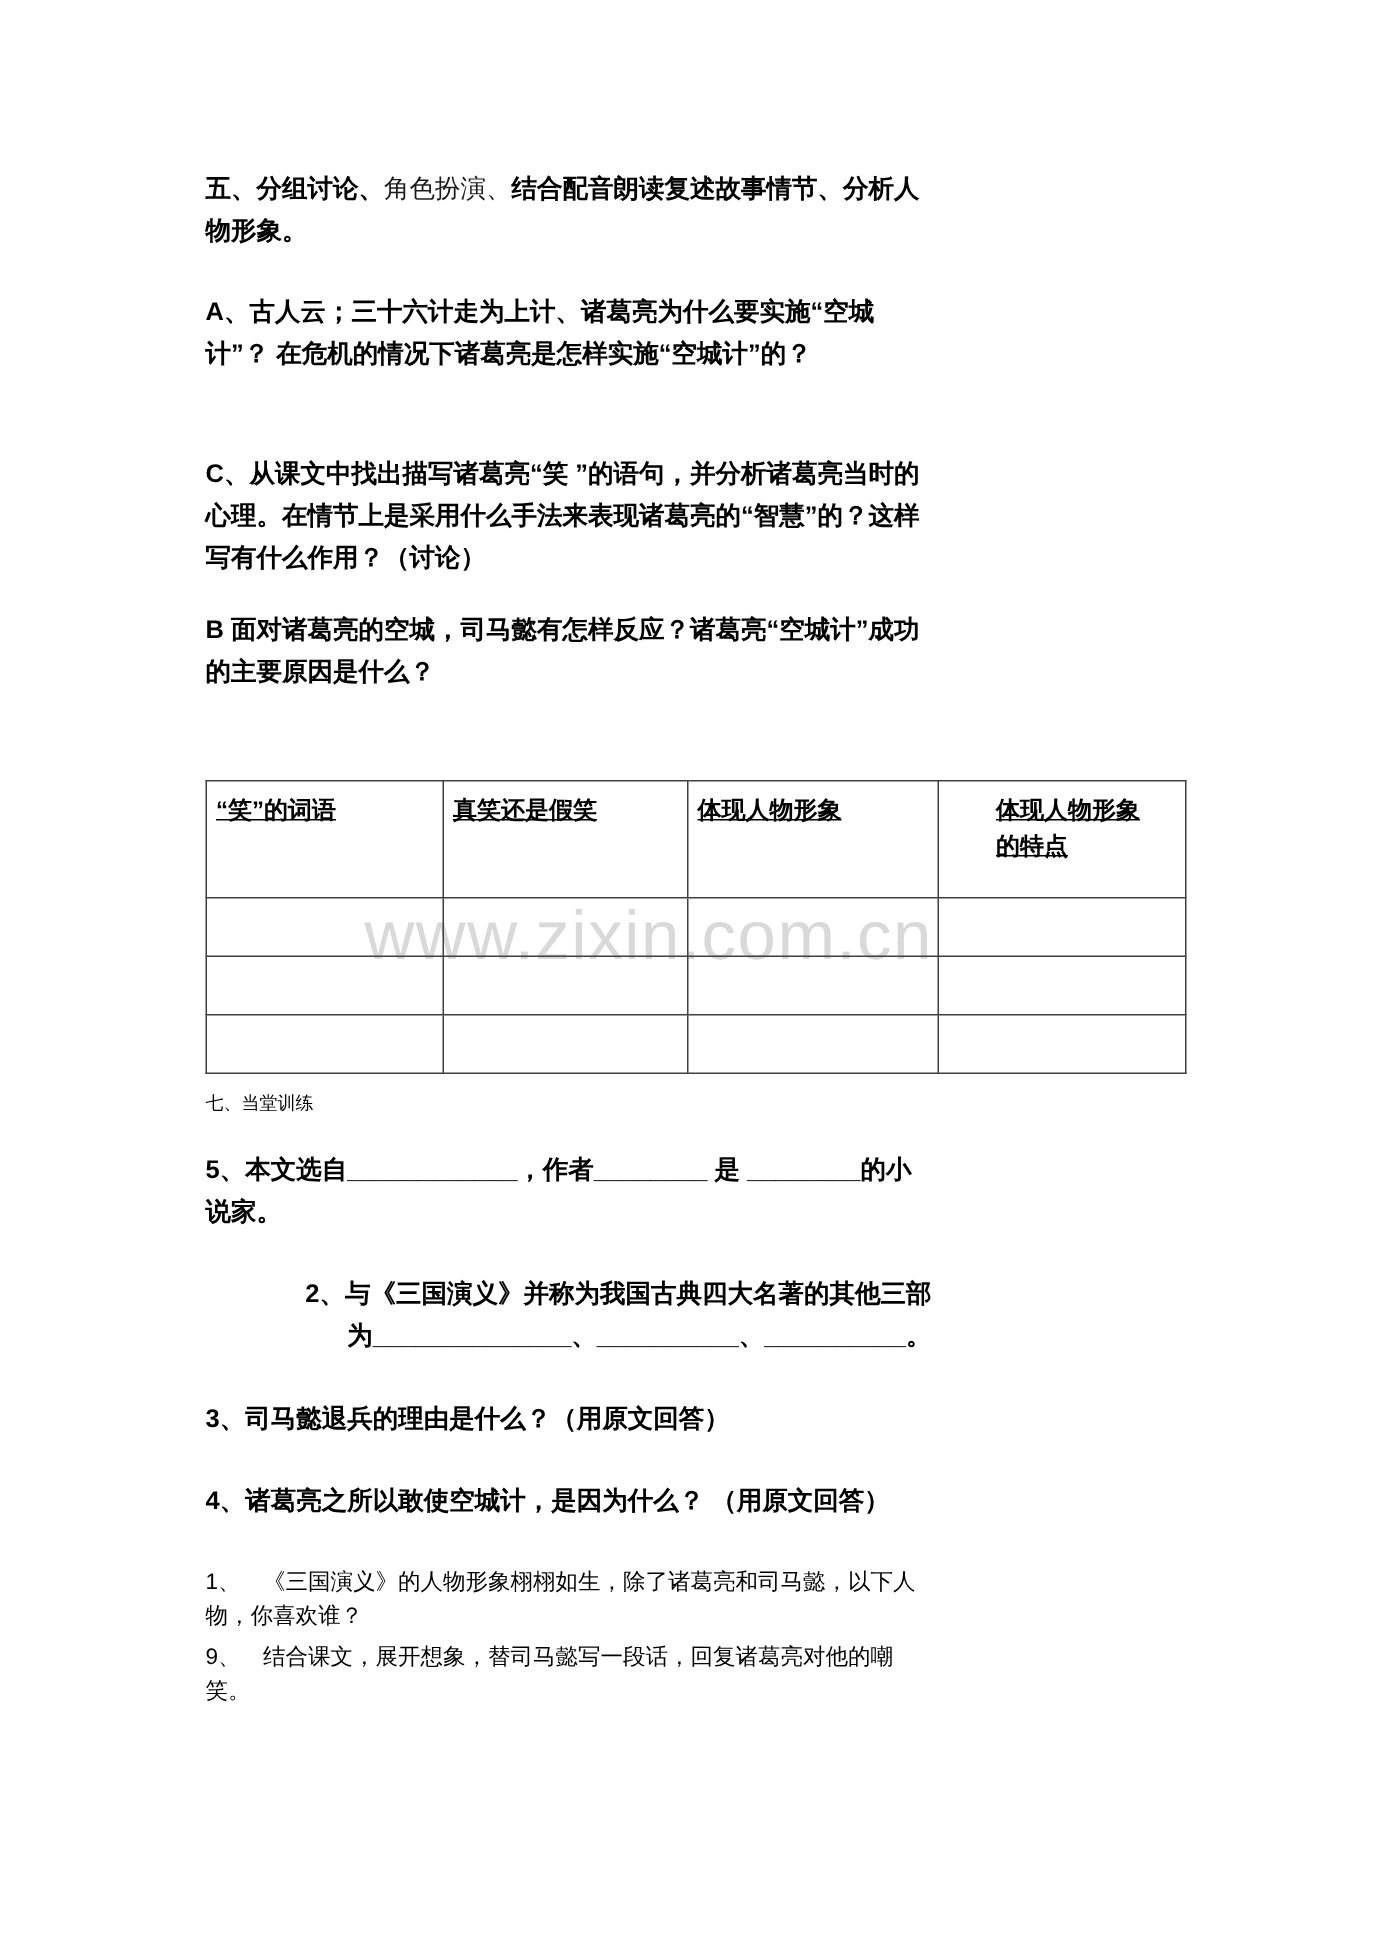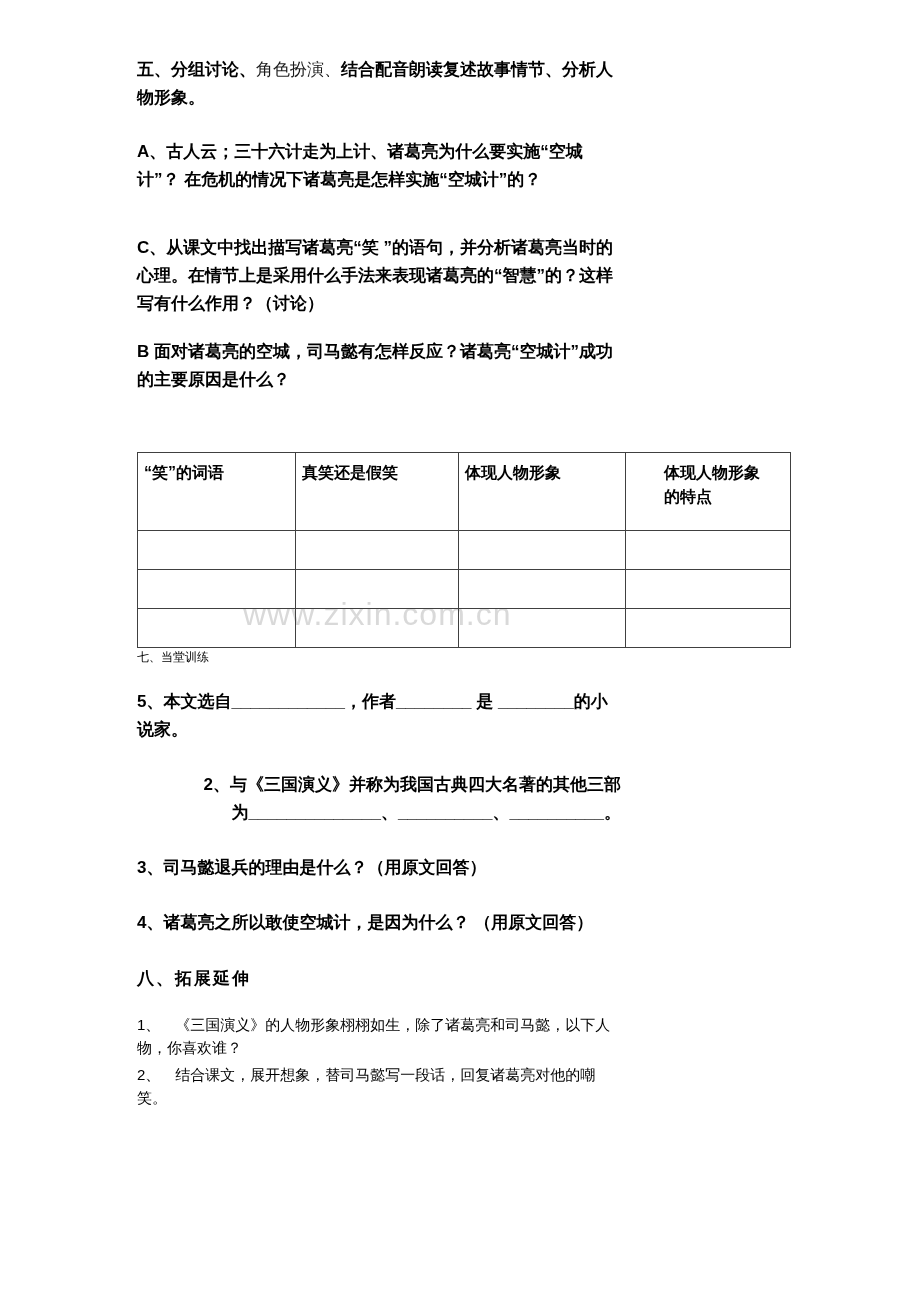--- a/index.html
+++ b/index.html
@@ -11,43 +11,45 @@
     background:#ffffff;
     font-family:"Liberation Sans","DejaVu Sans",sans-serif;
     color:#000000;
     overflow:hidden;
   }
   .watermark {
     position:absolute;
     left:243px;
     top:596px;
     z-index:0;
-    font-size:32px;
+    font-size:46px;
     letter-spacing:1px;
     color:#d9d9d9;
     font-family:"Liberation Sans","DejaVu Sans",sans-serif;
     white-space:nowrap;
   }
   .content {
     position:relative;
     z-index:1;
-    padding:56px 130px 0 137px;
+    padding:112px 130px 0 137px;
     width:751px;
   }
   p { font-size:17px; line-height:1.65; }
   .bold { font-weight:700; }
   .regular { font-weight:400; color:#1a1a1a; }
   .sec5 { margin-bottom:26px; }
-  .qa { margin-bottom:40px; }
+  .qa { margin-bottom:52px; }
   .qb { margin-bottom:58px; }
   .qc { margin-bottom:20px; }
   table.smile-table {
     border-collapse:collapse;
     width:653px;
+    margin-bottom:10px;
     table-layout:fixed;
+    text-decoration:underline;
   }
   table.smile-table th, table.smile-table td {
     border:1px solid #404040;
   }
   table.smile-table th {
     height:78px;
     font-size:16px;
     font-weight:700;
     text-align:left;
     vertical-align:top;
@@ -119,20 +121,19 @@
 
     <p class="bold q">5、本文选自____________，作者________ 是 ________的小说家。</p>
 
     <p class="bold q q2">2、与《三国演义》并称为我国古典四大名著的其他三部
 为______________、__________、__________。</p>
 
     <p class="bold q">3、司马懿退兵的理由是什么？（用原文回答）</p>
 
     <p class="bold q">4、诸葛亮之所以敢使空城计，是因为什么？ （用原文回答）</p>
 
-    <p class="sec8-title">八、拓展延伸</p>
 
     <p class="sec8-item">1、　《三国演义》的人物形象栩栩如生，除了诸葛亮和司马懿，以下人物，你喜欢谁？</p>
 
-    <p class="sec8-item">2、　结合课文，展开想象，替司马懿写一段话，回复诸葛亮对他的嘲笑。</p>
+    <p class="sec8-item">9、　结合课文，展开想象，替司马懿写一段话，回复诸葛亮对他的嘲笑。</p>
 
   </div>
 </div>
 
 </body></html>

